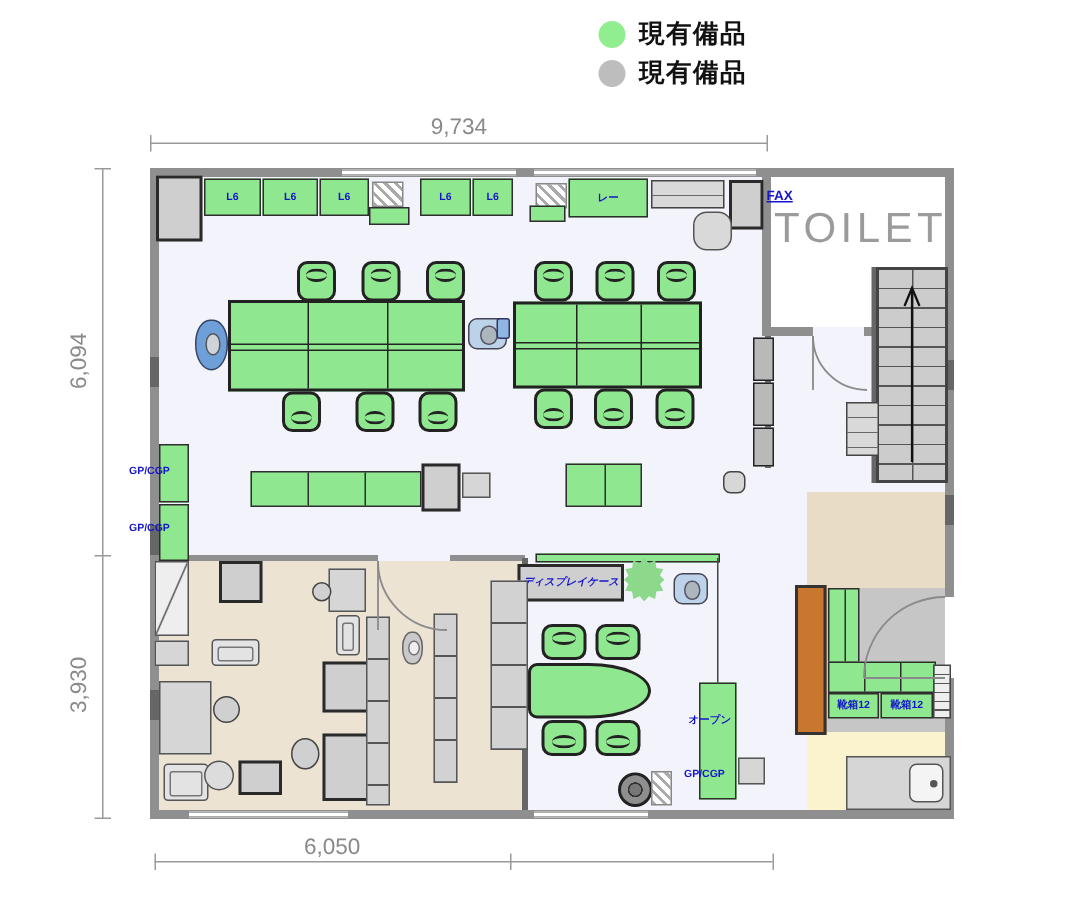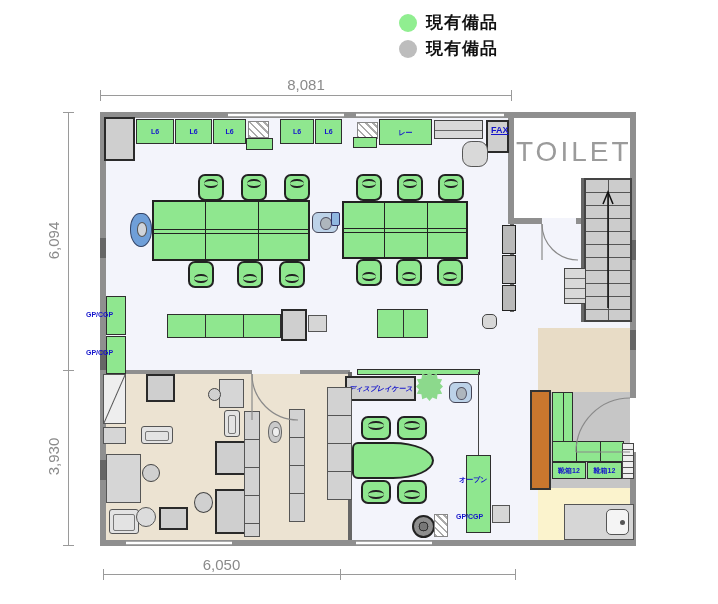--- a/index.html
+++ b/index.html
@@ -94,21 +94,21 @@
 
   <div class="legend-row" style="left:399px;top:11px;">
     <span class="legend-dot dot-green"></span>
     <span class="legend-label">現有備品</span>
   </div>
   <div class="legend-row" style="left:399px;top:37px;text-align:center;">
     <span class="legend-dot dot-gray"></span>
     <span class="legend-label">現有備品</span>
   </div>
 
-  <div class="dim-text" style="left:100px;top:76px;width:412px;">8,081</div>
+  <div class="dim-text" style="left:100px;top:76px;width:412px;">9,734</div>
   <div class="dim-line-h" style="left:100px;top:95px;width:412px;"></div>
   <div class="tick-v" style="left:100px;top:90px;"></div>
   <div class="tick-v" style="left:511px;top:90px;"></div>
 
   <div class="dim-line-v" style="left:68px;top:112px;height:258px;"></div>
   <div class="dim-line-v" style="left:68px;top:370px;height:176px;"></div>
   <div class="tick-h" style="left:63px;top:112px;"></div>
   <div class="tick-h" style="left:63px;top:370px;"></div>
   <div class="tick-h" style="left:63px;top:545px;"></div>
   <div class="dim-text dim-text-v" style="left:18px;top:232px;width:70px;">6,094</div>
@@ -244,21 +244,21 @@
       <div class="fp sofa" style="left: 109px; top: 509px; width: 30px; height: 25px;"></div>
       <div class="fp circle-gray" style="left: 136px; top: 507px; width: 20px; height: 20px;"></div>
       <div class="fp g-dark" style="left: 159px; top: 507px; width: 29px; height: 23px;"></div>
       <div class="fp g-dark" style="left: 215px; top: 441px; width: 33px; height: 34px;"></div>
       <div class="fp g-dark" style="left: 215px; top: 489px; width: 33px; height: 45px;"></div>
       <div class="fp chair-gray-round" style="left: 194px; top: 492px; width: 19px; height: 21px;"></div>
       <div class="fp shelf-v" style="left: 244px; top: 411px; width: 16px; height: 126px;"></div>
       <div class="fp shelf-v" style="left: 289px; top: 409px; width: 16px; height: 113px;"></div>
       <div class="fp shelf-v" style="left: 327px; top: 387px; width: 25px; height: 113px;"></div>
       <div class="fp person-gray" style="left: 268px; top: 421px; width: 14px; height: 22px;"></div>
-      <div class="fp-text lbl-fax" style="left: 491px; top: 125px; text-decoration: underline;">FAX</div>
+      <div class="fp-text lbl-fax" style="left: 511px; top: 125px; text-decoration: underline;">FAX</div>
       <div class="fp-text " style="left: 86px; top: 311px;">GP/CGP</div>
       <div class="fp-text " style="left: 86px; top: 349px;">GP/CGP</div>
       <div class="fp-text " style="left: 459px; top: 475px;">オープン</div>
       <div class="fp-text " style="left: 456px; top: 513px;">GP/CGP</div>
     </div>
 
   <div class="room-label" style="left:516px;top:136px;width:112px;">TOILET</div>
 
   <svg id="arc-overlay" width="718" height="604">
     <g stroke="#8a8a8a" stroke-width="1.2" fill="none">

